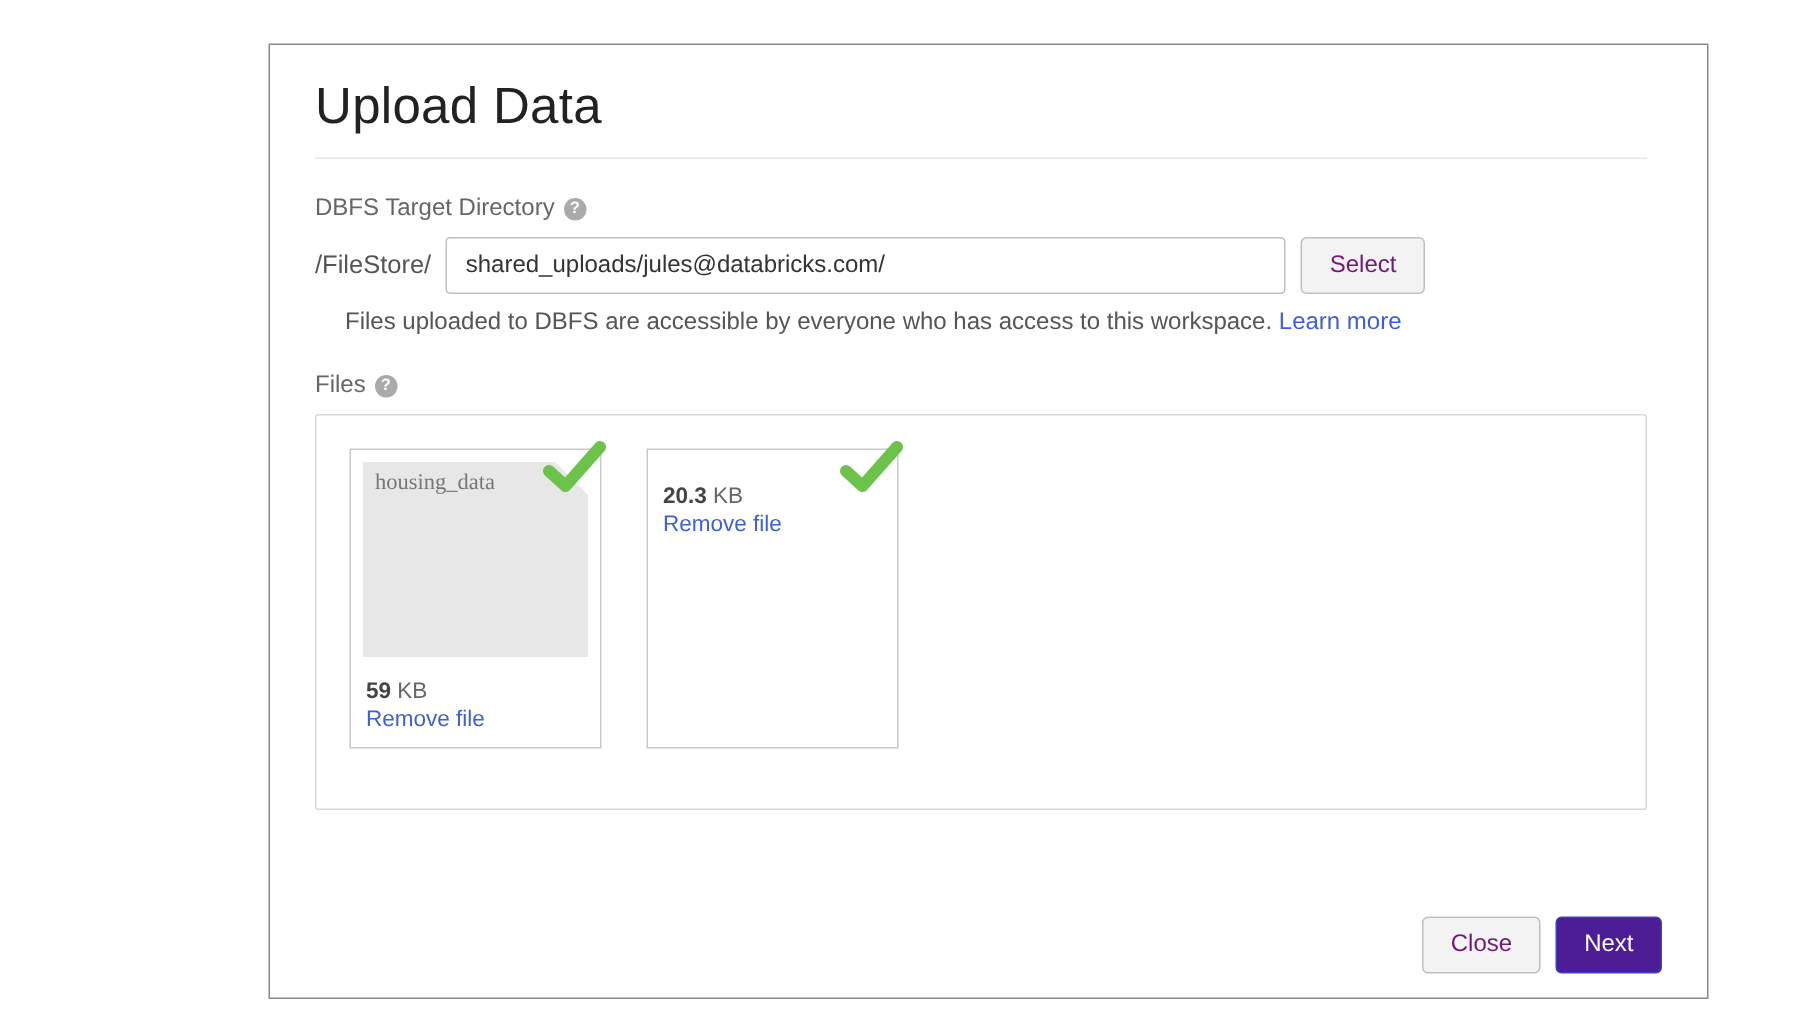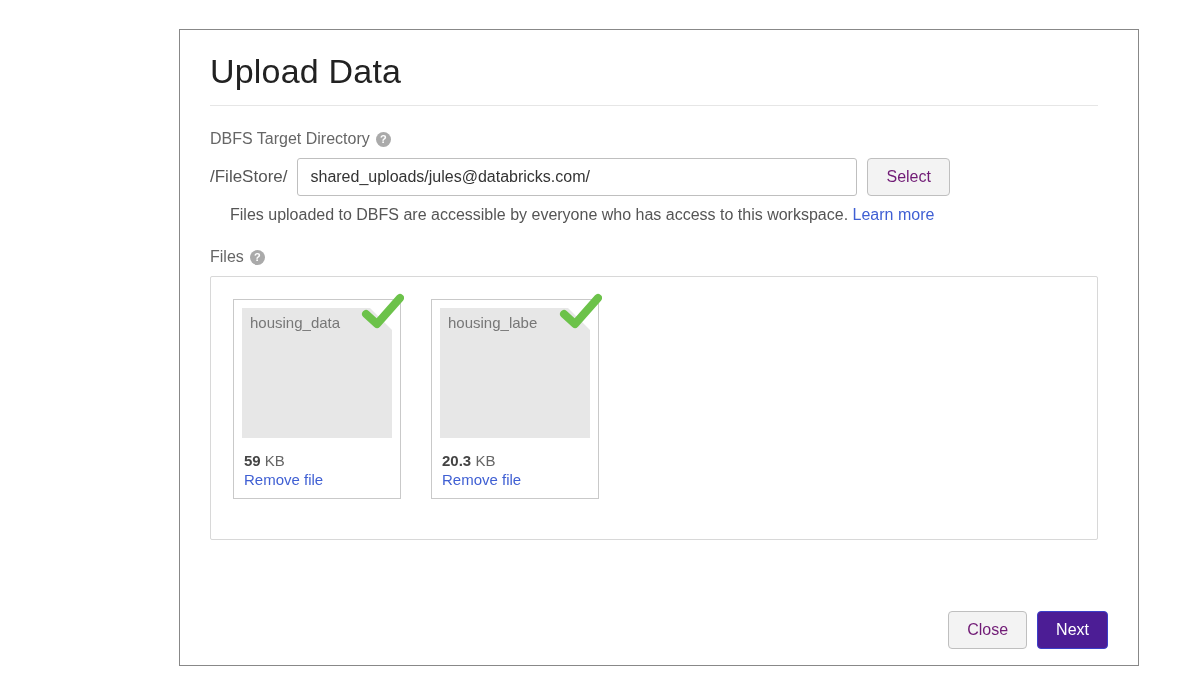--- a/index.html
+++ b/index.html
@@ -106,20 +106,21 @@
     border-top: 22px solid #fff;
     border-left: 22px solid rgba(0,0,0,0);
   }
   .file-name {
     position: absolute;
     top: 6px; left: 8px; right: 24px;
     font-size: 15px;
     color: #777;
     white-space: nowrap;
     overflow: hidden;
+    font-family: Liberation Serif, serif;
   }
   .check-icon {
     position: absolute;
     top: -10px; right: -4px;
     width: 44px; height: 44px;
     z-index: 2;
   }
   .file-meta {
     margin-top: 14px;
     font-size: 15px;
@@ -184,23 +185,20 @@
           <path d="M6 24 L17 34 L40 8" stroke="#6cc24a" stroke-width="8" fill="none" stroke-linecap="round" stroke-linejoin="round"></path>
         </svg>
         <div class="file-meta">
           <b>59</b>
           <span>KB</span>
         </div>
         <a class="remove-link">Remove file</a>
       </div>
 
       <div class="file-card">
-        <div class="file-thumb">
-          <div class="file-name">housing_labe</div>
-        </div>
         <svg class="check-icon" viewBox="0 0 44 44">
           <path d="M6 24 L17 34 L40 8" stroke="#6cc24a" stroke-width="8" fill="none" stroke-linecap="round" stroke-linejoin="round"></path>
         </svg>
         <div class="file-meta">
           <b>20.3</b>
           <span>KB</span>
         </div>
         <a class="remove-link">Remove file</a>
       </div>
 

